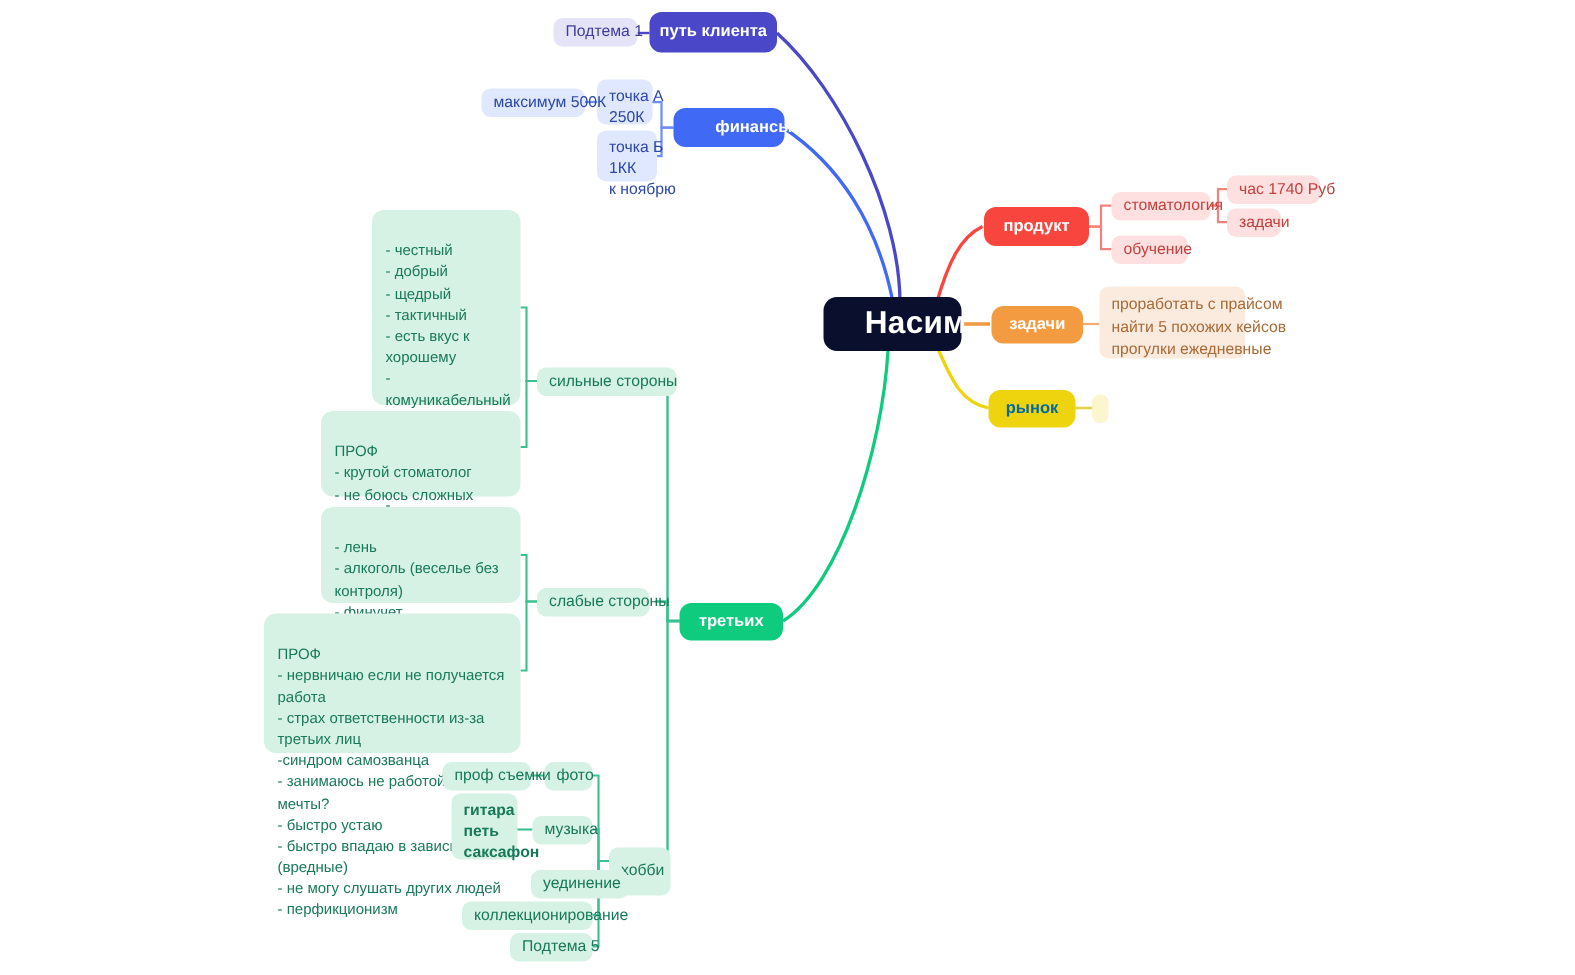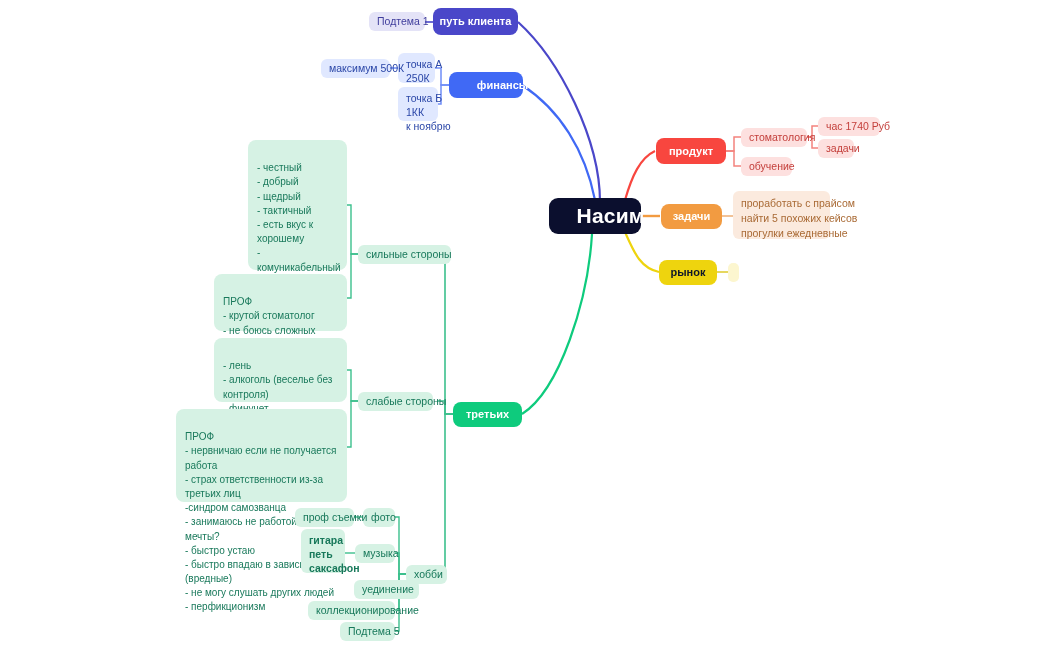--- a/index.html
+++ b/index.html
@@ -36,21 +36,21 @@
     color:#ffffff;
     font-size:11px;
     font-weight:700;
     justify-content:center;
     border-radius:8px;
   }
   .main.purple{background:#4a47c9;}
   .main.blue{background:#4069f5;padding-left:33px;}
   .main.red{background:#f8463f;}
   .main.orange{background:#f29b41;}
-  .main.yellow{background:#eed40e;color:#0f172a;}
+  .main.yellow{background:#eed40e;color:#0369a1;}
   .main.green{background:#0ecb7d;color:#ffffff;}
   
   .chip{
     font-size:10.5px;
     padding:5px 8px;
     border-radius:6px;
     justify-content:flex-start;
   }
   .chip.purple{background:#e4e3f7;color:#3f3d9c;}
   .chip.blue{background:#e0e8ff;color:#2b47a8;}
@@ -232,21 +232,21 @@
 - нервничаю если не получается работа
 - страх ответственности из-за третьих лиц
 -синдром самозванца
 - занимаюсь не работой своей мечты?
 - быстро устаю
 - быстро впадаю в зависимость (вредные)
 - не могу слушать других людей
 - перфикционизм</span>
   </div>
 
-  <div class="node chip green center" style="left:406px;top:565px;width:41px;height:19px;">
+  <div class="node chip green center" style="left:406px;top:565px;width:41px;height:32px;">
     <span>хобби</span>
   </div>
   <div class="node chip green center" style="left:363px;top:508px;width:32px;height:19px;">
     <span>фото</span>
   </div>
   <div class="node chip green" style="left:295px;top:508px;width:59px;height:19px;">
     <span>проф съемки</span>
   </div>
   <div class="node chip green center" style="left:355px;top:544px;width:40px;height:19px;">
     <span>музыка</span>

